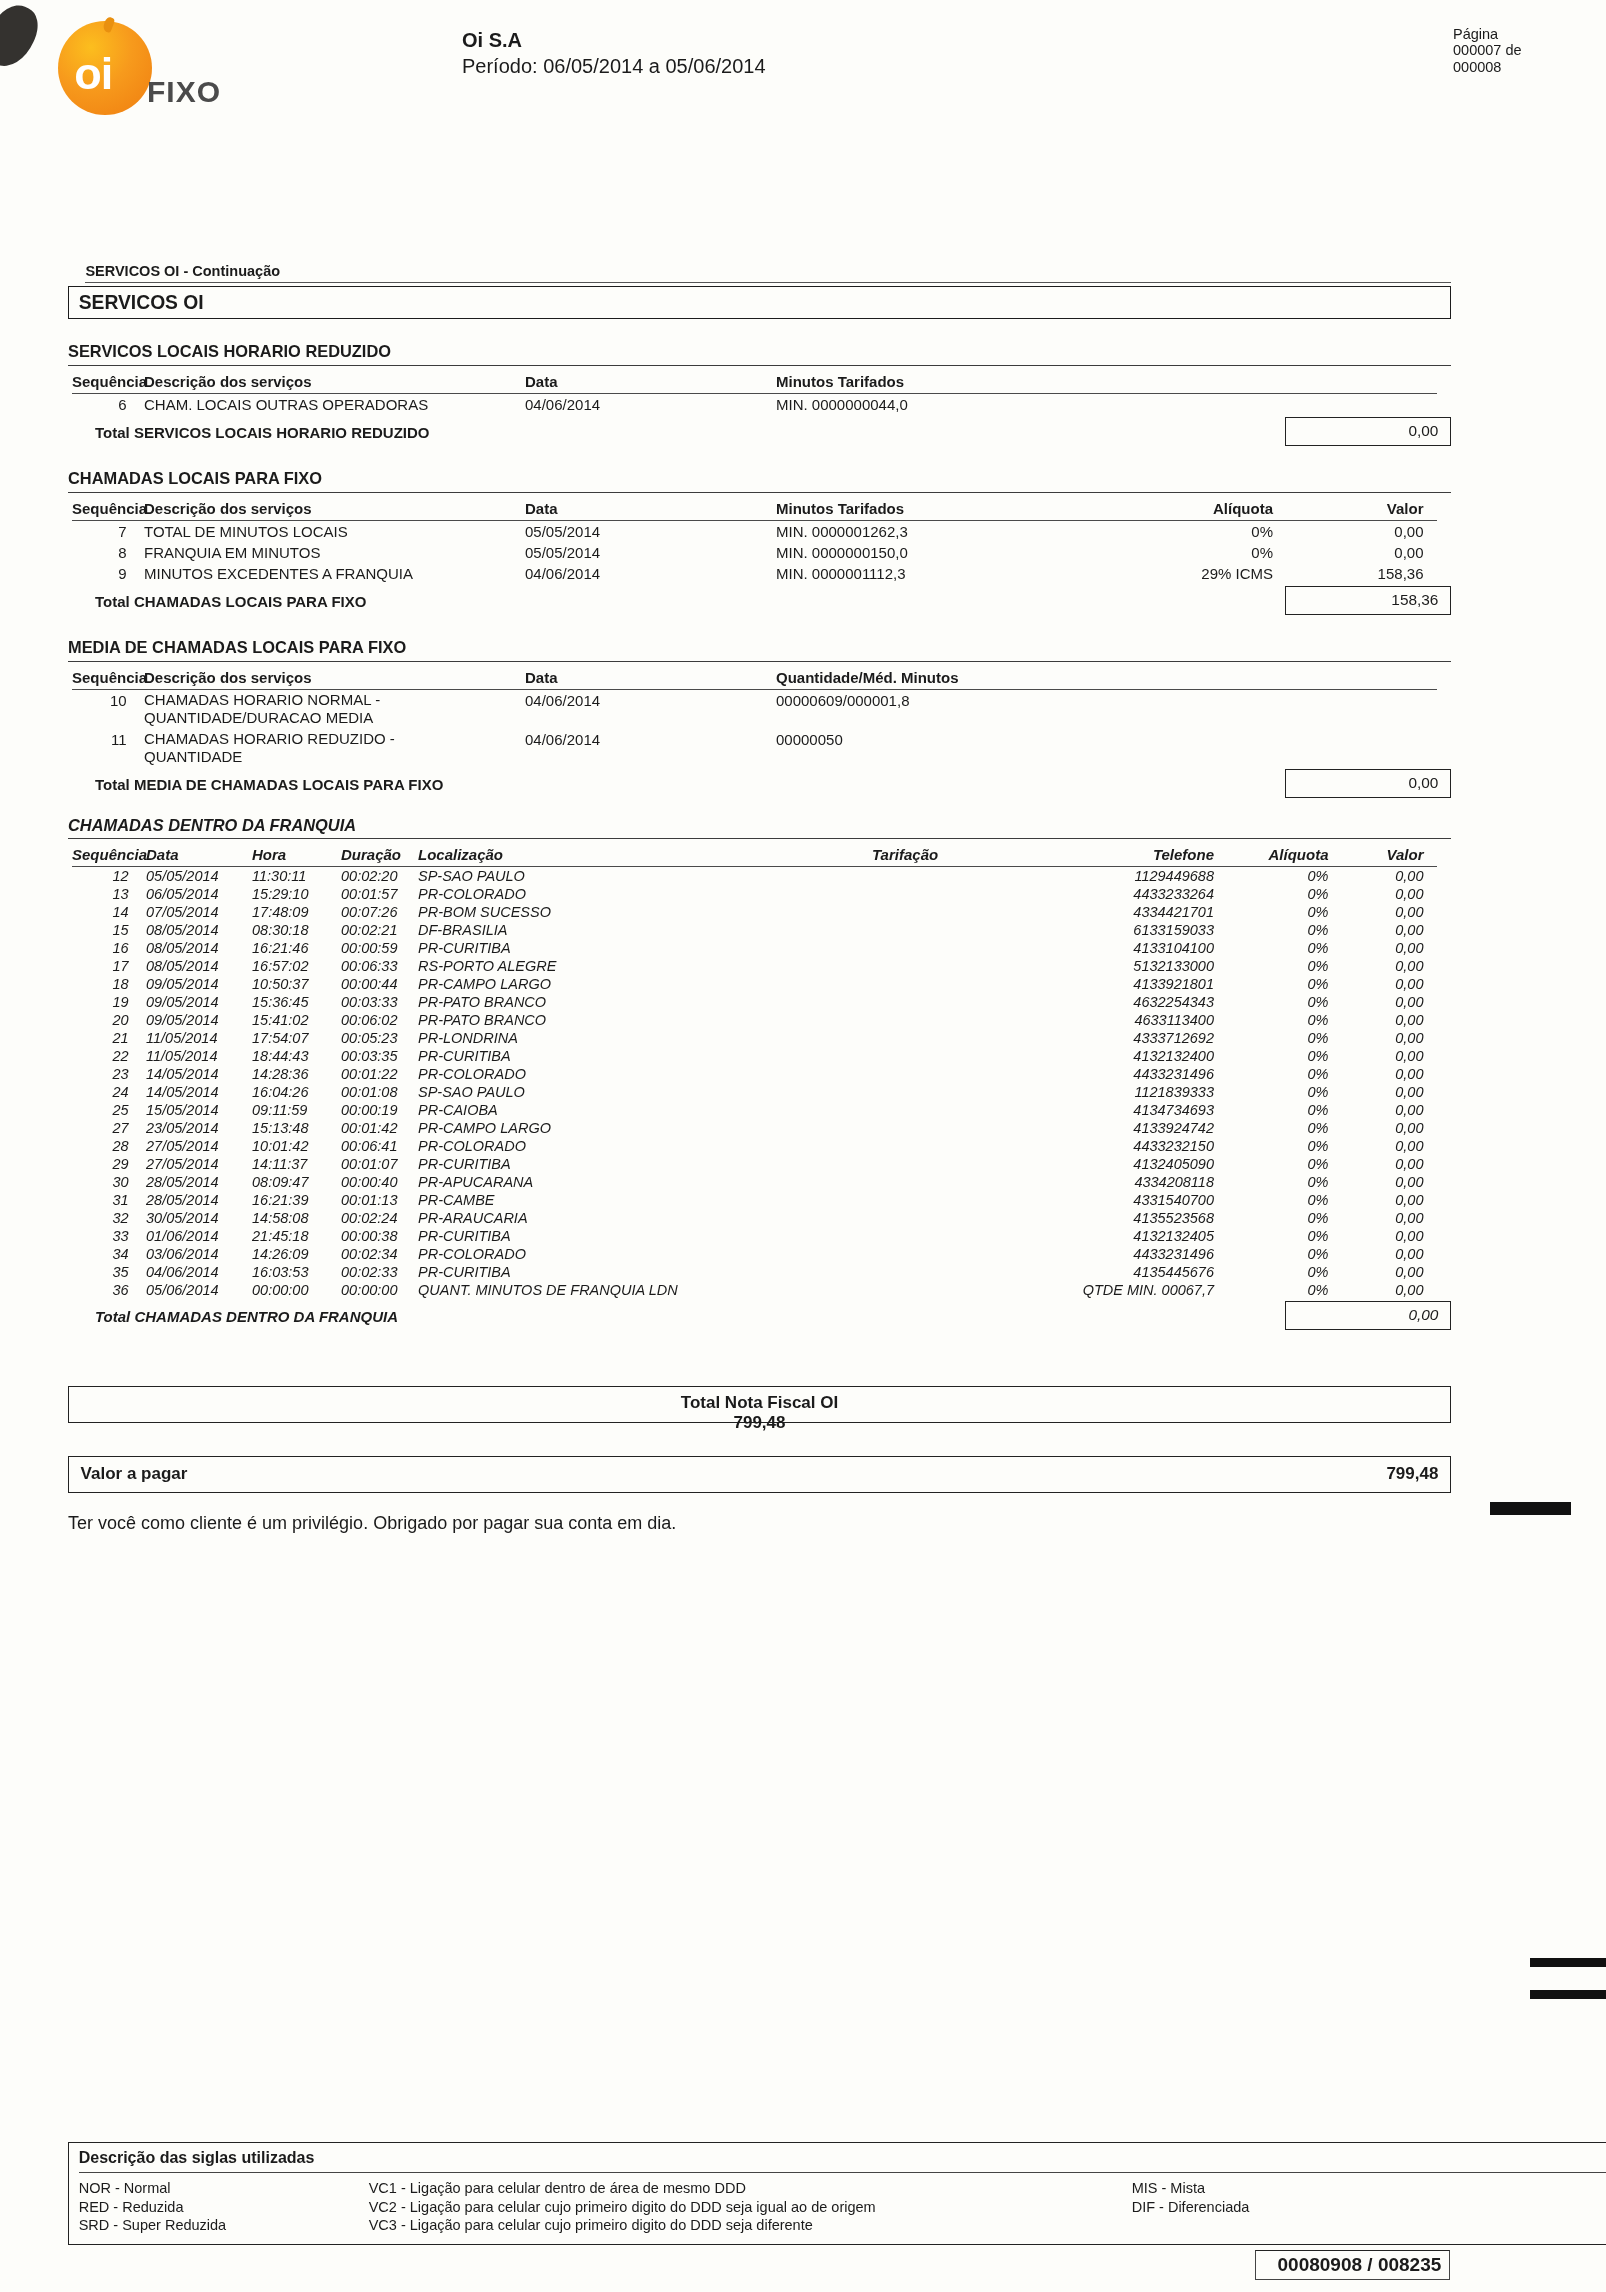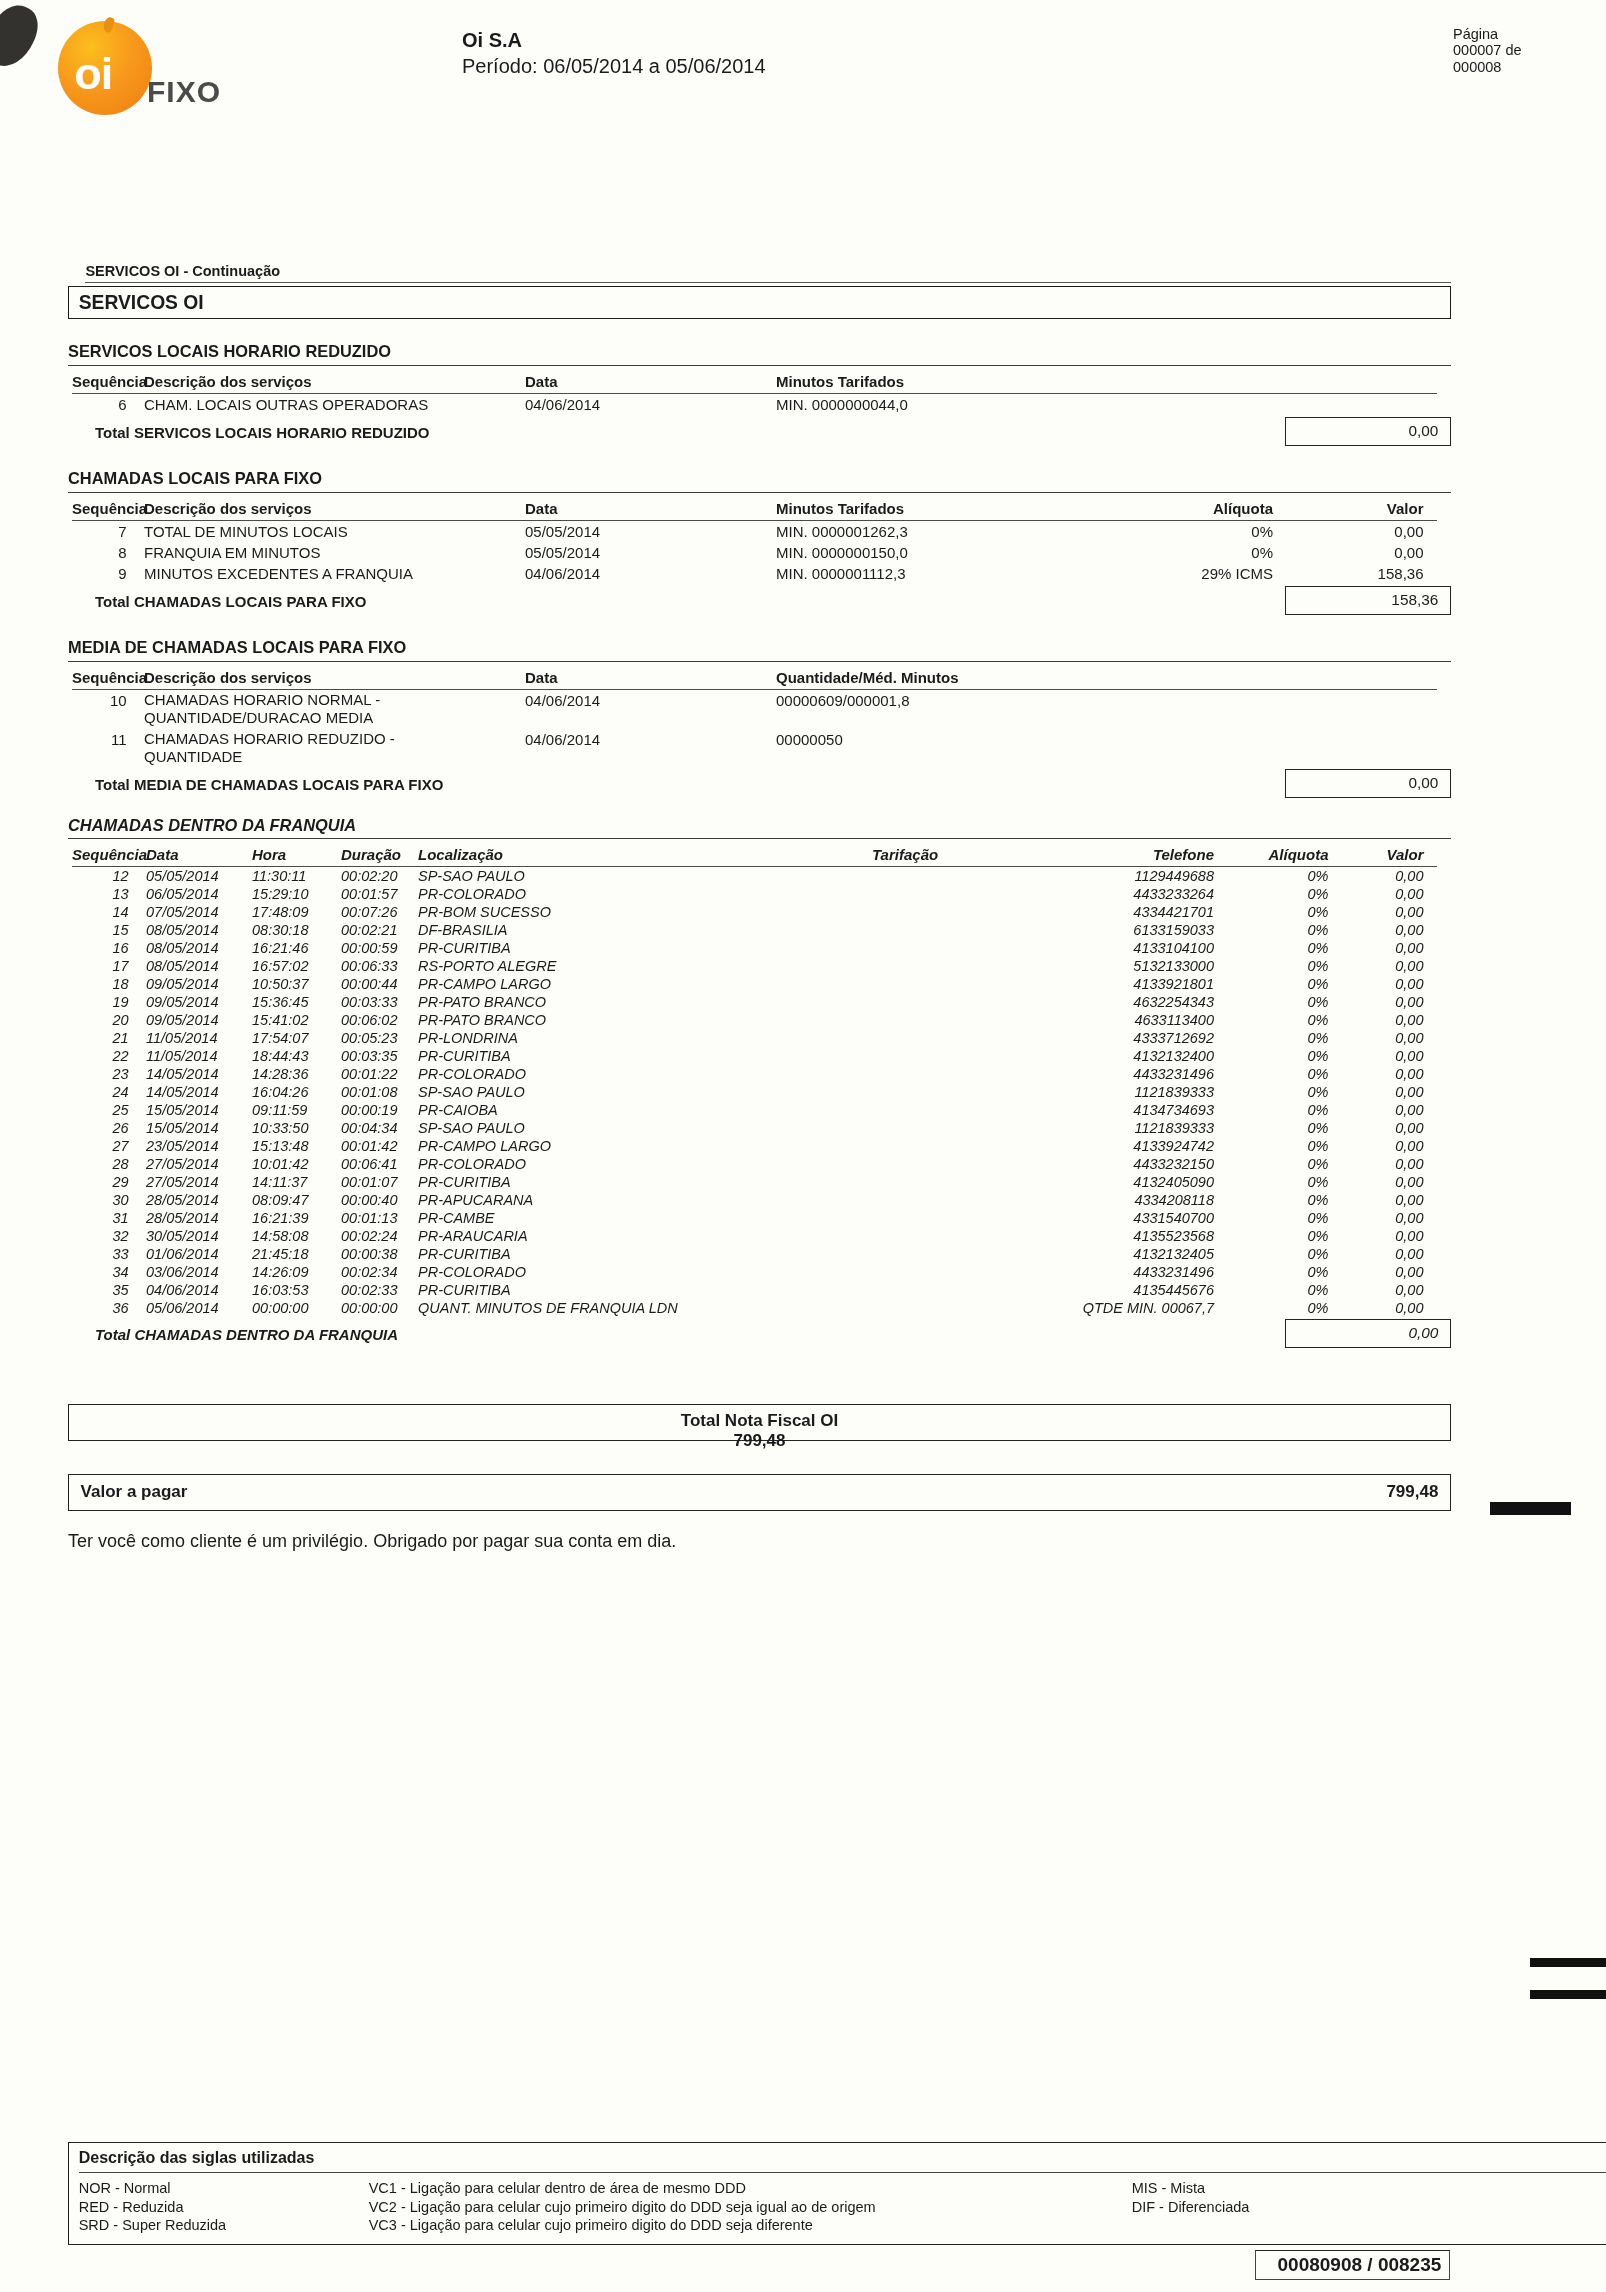--- a/index.html
+++ b/index.html
@@ -399,31 +399,20 @@
               <td>0,00</td>
             </tr>
             <tr>
               <td>25</td>
               <td>15/05/2014</td>
               <td>09:11:59</td>
               <td>00:00:19</td>
               <td>PR-CAIOBA</td>
               <td></td>
               <td>4134734693</td>
-              <td>0%</td>
-              <td>0,00</td>
-            </tr>
-            <tr>
-              <td>26</td>
-              <td>15/05/2014</td>
-              <td>10:33:50</td>
-              <td>00:04:34</td>
-              <td>SP-SAO PAULO</td>
-              <td></td>
-              <td>1121839333</td>
               <td>0%</td>
               <td>0,00</td>
             </tr>
             <tr>
               <td>27</td>
               <td>23/05/2014</td>
               <td>15:13:48</td>
               <td>00:01:42</td>
               <td>PR-CAMPO LARGO</td>
               <td></td>

